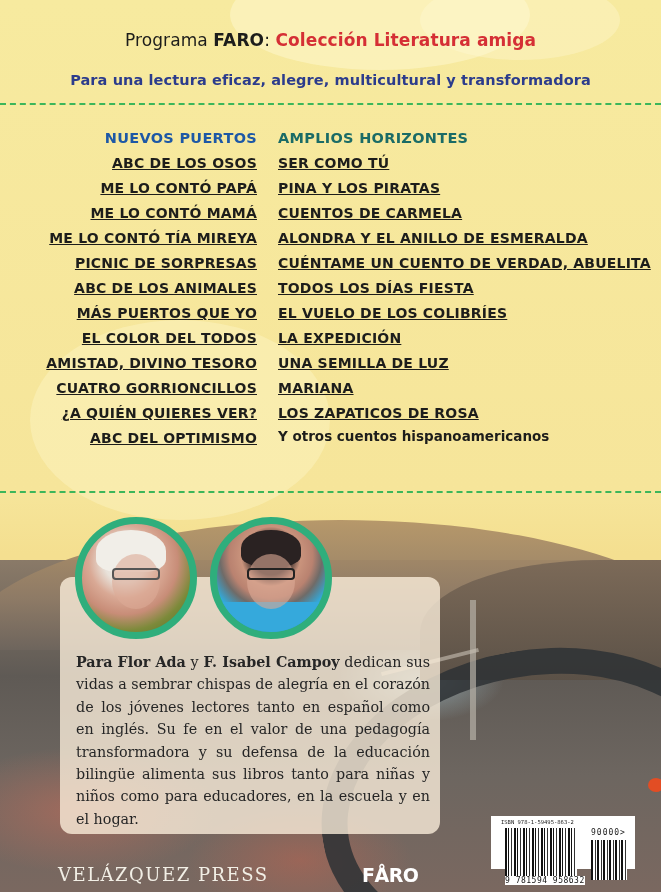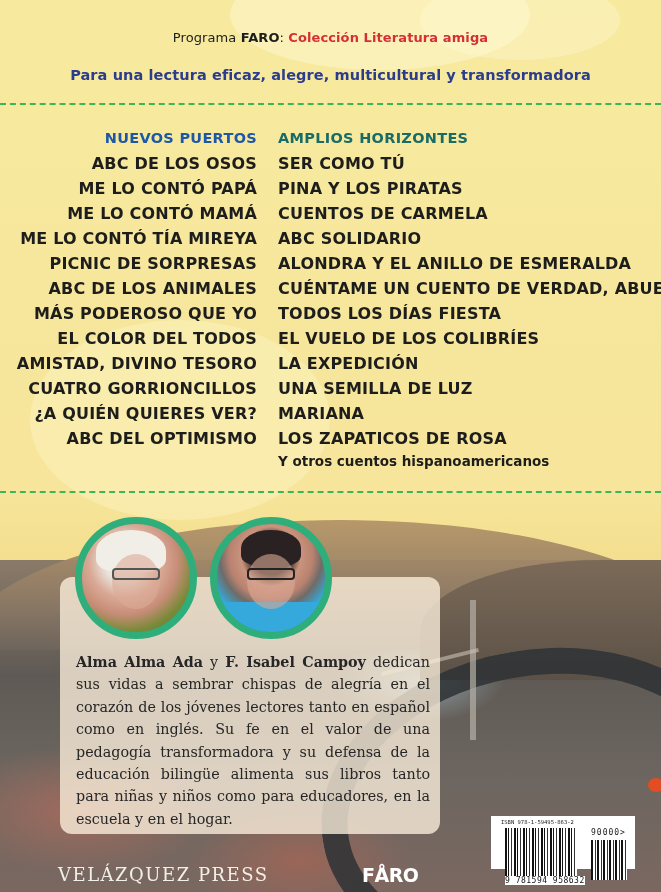--- a/index.html
+++ b/index.html
@@ -41,31 +41,31 @@
   .rail { position:absolute; left:470px; top:600px; width:6px; height:140px; background:#b7b1a6; opacity:0.7; }
   .rail2 { position:absolute; left:380px; top:660px; width:100px; height:4px; background:#c9c2b6; opacity:0.6; transform:rotate(-14deg); }
   .flower { position:absolute; left:648px; top:778px; width:16px; height:14px; background:#e24d24; border-radius:50%; }
 
   .divider {
     position:absolute; left:0; width:661px; height:0;
     border-top:2px dashed #3cb65a;
   }
 
   .header { position:absolute; left:0; top:30px; width:661px; text-align:center; }
-  .title-line { font-size:13px; color:#1d1d1b; letter-spacing:0.1px; }
+  .title-line { font-size:17px; color:#1d1d1b; letter-spacing:0.1px; }
   .title-line .faro { font-weight:bold; }
   .title-line .coleccion { color:#d52f35; font-weight:bold; }
   .subtitle { margin-top:22px; font-size:14.5px; color:#2c3c8c; font-weight:bold; letter-spacing:0.1px; }
 
   .col-left { position:absolute; right:404px; top:126px; text-align:right; }
   .col-right { position:absolute; left:278px; top:126px; text-align:left; }
   .col-head { font-size:14.5px; font-weight:bold; line-height:25px; letter-spacing:0.3px; }
   .col-left .col-head { color:#1d58a6; }
   .col-right .col-head { color:#1a6b66; }
-  .book { font-size:16px; color:#1d1d1b; line-height:25px; font-weight:bold; letter-spacing:0.2px; white-space:nowrap; }
+  .book { font-size:14px; color:#1d1d1b; line-height:25px; font-weight:bold; letter-spacing:0.2px; white-space:nowrap;text-decoration:underline; }
   .col-right .book { line-height:25px; }
   .note { font-size:13.5px; color:#1d1d1b; line-height:20px; font-weight:bold; white-space:nowrap; }
 
   .bio-box {
     position:absolute; left:60px; top:577px; width:380px; height:257px;
     border-radius:12px;
     background: rgba(252,240,220,0.78);
   }
   .bio-text {
     position:absolute; left:76px; top:651px; width:354px;
@@ -133,34 +133,33 @@
   <div class="divider" style="top:103px;"></div>
 
   <div class="col-left">
     <div class="col-head">NUEVOS PUERTOS</div>
     <div class="book">ABC DE LOS OSOS</div>
     <div class="book">ME LO CONTÓ PAPÁ</div>
     <div class="book">ME LO CONTÓ MAMÁ</div>
     <div class="book">ME LO CONTÓ TÍA MIREYA</div>
     <div class="book">PICNIC DE SORPRESAS</div>
     <div class="book">ABC DE LOS ANIMALES</div>
-    <div class="book">MÁS PODEROSO QUE YO</div>
+    <div class="book">MÁS PUERTOS QUE YO</div>
     <div class="book">EL COLOR DEL TODOS</div>
     <div class="book">AMISTAD, DIVINO TESORO</div>
     <div class="book">CUATRO GORRIONCILLOS</div>
     <div class="book">¿A QUIÉN QUIERES VER?</div>
     <div class="book">ABC DEL OPTIMISMO</div>
   </div>
 
   <div class="col-right">
     <div class="col-head">AMPLIOS HORIZONTES</div>
     <div class="book">SER COMO TÚ</div>
     <div class="book">PINA Y LOS PIRATAS</div>
     <div class="book">CUENTOS DE CARMELA</div>
-    <div class="book">ABC SOLIDARIO</div>
     <div class="book">ALONDRA Y EL ANILLO DE ESMERALDA</div>
     <div class="book">CUÉNTAME UN CUENTO DE VERDAD, ABUELITA</div>
     <div class="book">TODOS LOS DÍAS FIESTA</div>
     <div class="book">EL VUELO DE LOS COLIBRÍES</div>
     <div class="book">LA EXPEDICIÓN</div>
     <div class="book">UNA SEMILLA DE LUZ</div>
     <div class="book">MARIANA</div>
     <div class="book">LOS ZAPATICOS DE ROSA</div>
     <div class="note">Y otros cuentos hispanoamericanos</div>
   </div>
@@ -175,21 +174,21 @@
     <div class="glasses"></div>
   </div>
   <div class="portrait p2">
     <div class="shirt-blue"></div>
     <div class="hair-dark"></div>
     <div class="face-hint"></div>
     <div class="glasses" style="border-color:#222;"></div>
   </div>
 
   <div class="bio-text">
-    <b>Alma Alma Ada</b><span> y </span><b>F. Isabel Campoy</b><span> dedican sus vidas a sembrar chispas de alegría en el corazón de los jóvenes lectores tanto en español como en inglés. Su fe en el valor de una pedagogía transformadora y su defensa de la educación bilingüe alimenta sus libros tanto para niñas y niños como para educadores, en la escuela y en el hogar.</span>
+    <b>Para Flor Ada</b><span> y </span><b>F. Isabel Campoy</b><span> dedican sus vidas a sembrar chispas de alegría en el corazón de los jóvenes lectores tanto en español como en inglés. Su fe en el valor de una pedagogía transformadora y su defensa de la educación bilingüe alimenta sus libros tanto para niñas y niños como para educadores, en la escuela y en el hogar.</span>
   </div>
 
   <div class="publisher">VELÁZQUEZ PRESS</div>
   <div class="faro-logo">FÅRO</div>
 
   <div class="barcode">
     <div class="isbn-top">ISBN 978-1-59495-863-2</div>
     <div class="bars-main"></div>
     <div class="price-top">90000&gt;</div>
     <div class="bars-add"></div>

